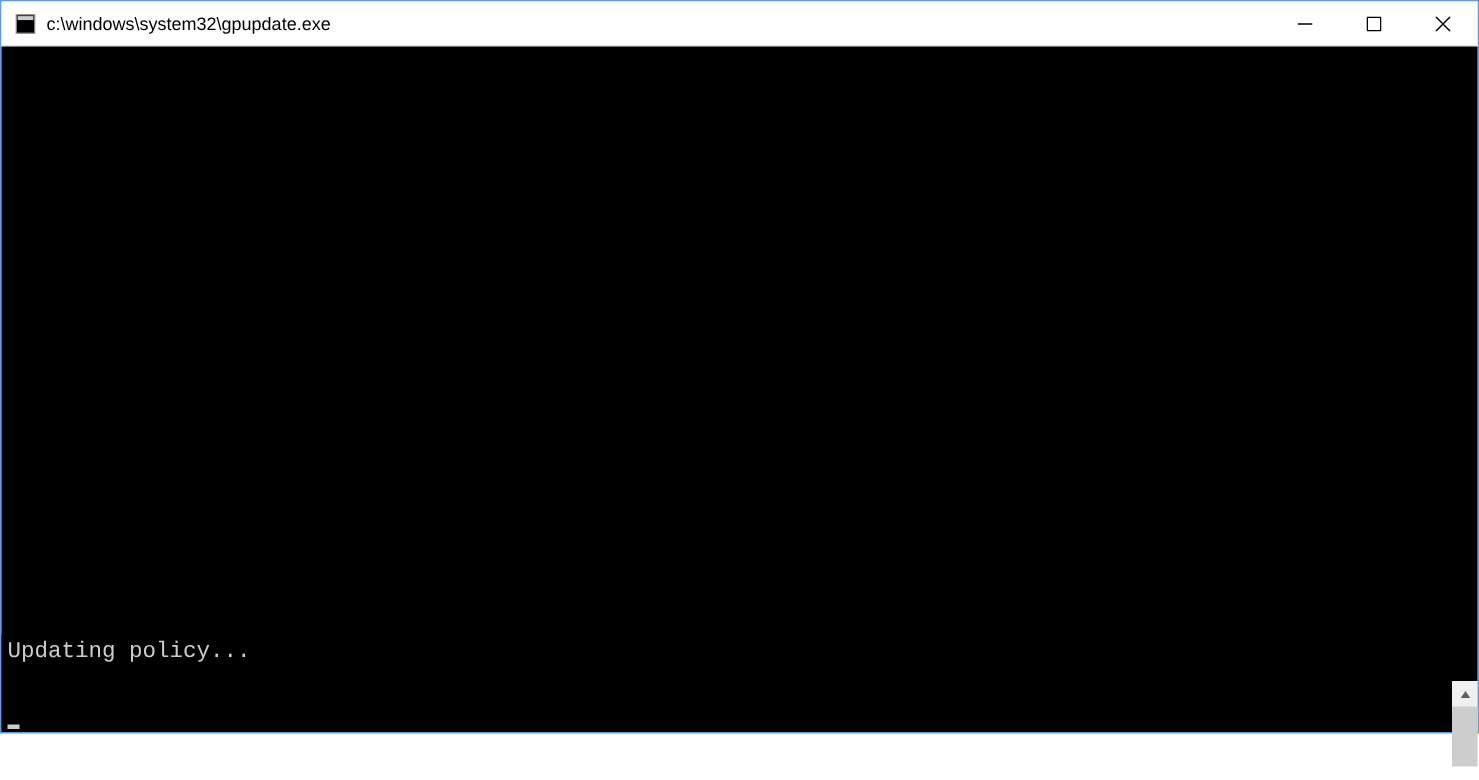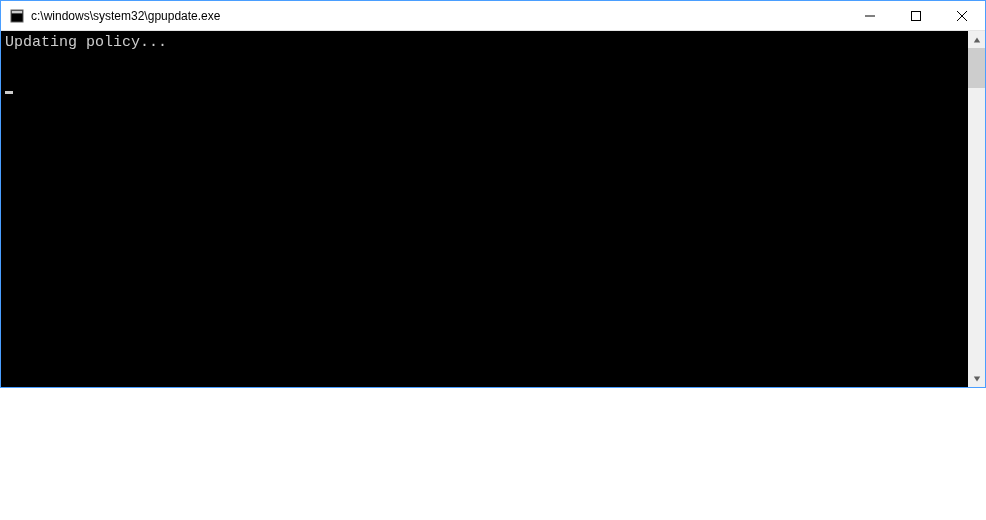--- a/index.html
+++ b/index.html
@@ -9,21 +9,21 @@
     }
     body {
       width: 986px;
       height: 520px;
       font-family: "Segoe UI", Tahoma, sans-serif;
       background: #fff;
       overflow: hidden;
     }
     .window {
       width: 986px;
-      height: 388px;
+      height: 489px;
       border: 1px solid #4a9eff;
       display: flex;
       flex-direction: column;
       background: #fff;
     }
     .titlebar {
       height: 30px;
       background: #ffffff;
       display: flex;
       align-items: center;
@@ -64,20 +64,21 @@
     }
     .titlebar-btn svg {
       width: 10px;
       height: 10px;
     }
     .content-area {
       flex: 1;
       display: flex;
       background: #000;
       position: relative;
+      align-items: flex-end;
     }
     .terminal {
       flex: 1;
       background: #000;
       color: #ccc;
       font-family: Consolas, "Courier New", monospace;
       font-size: 15px;
       line-height: 19px;
       padding: 2px 4px;
       white-space: pre;

